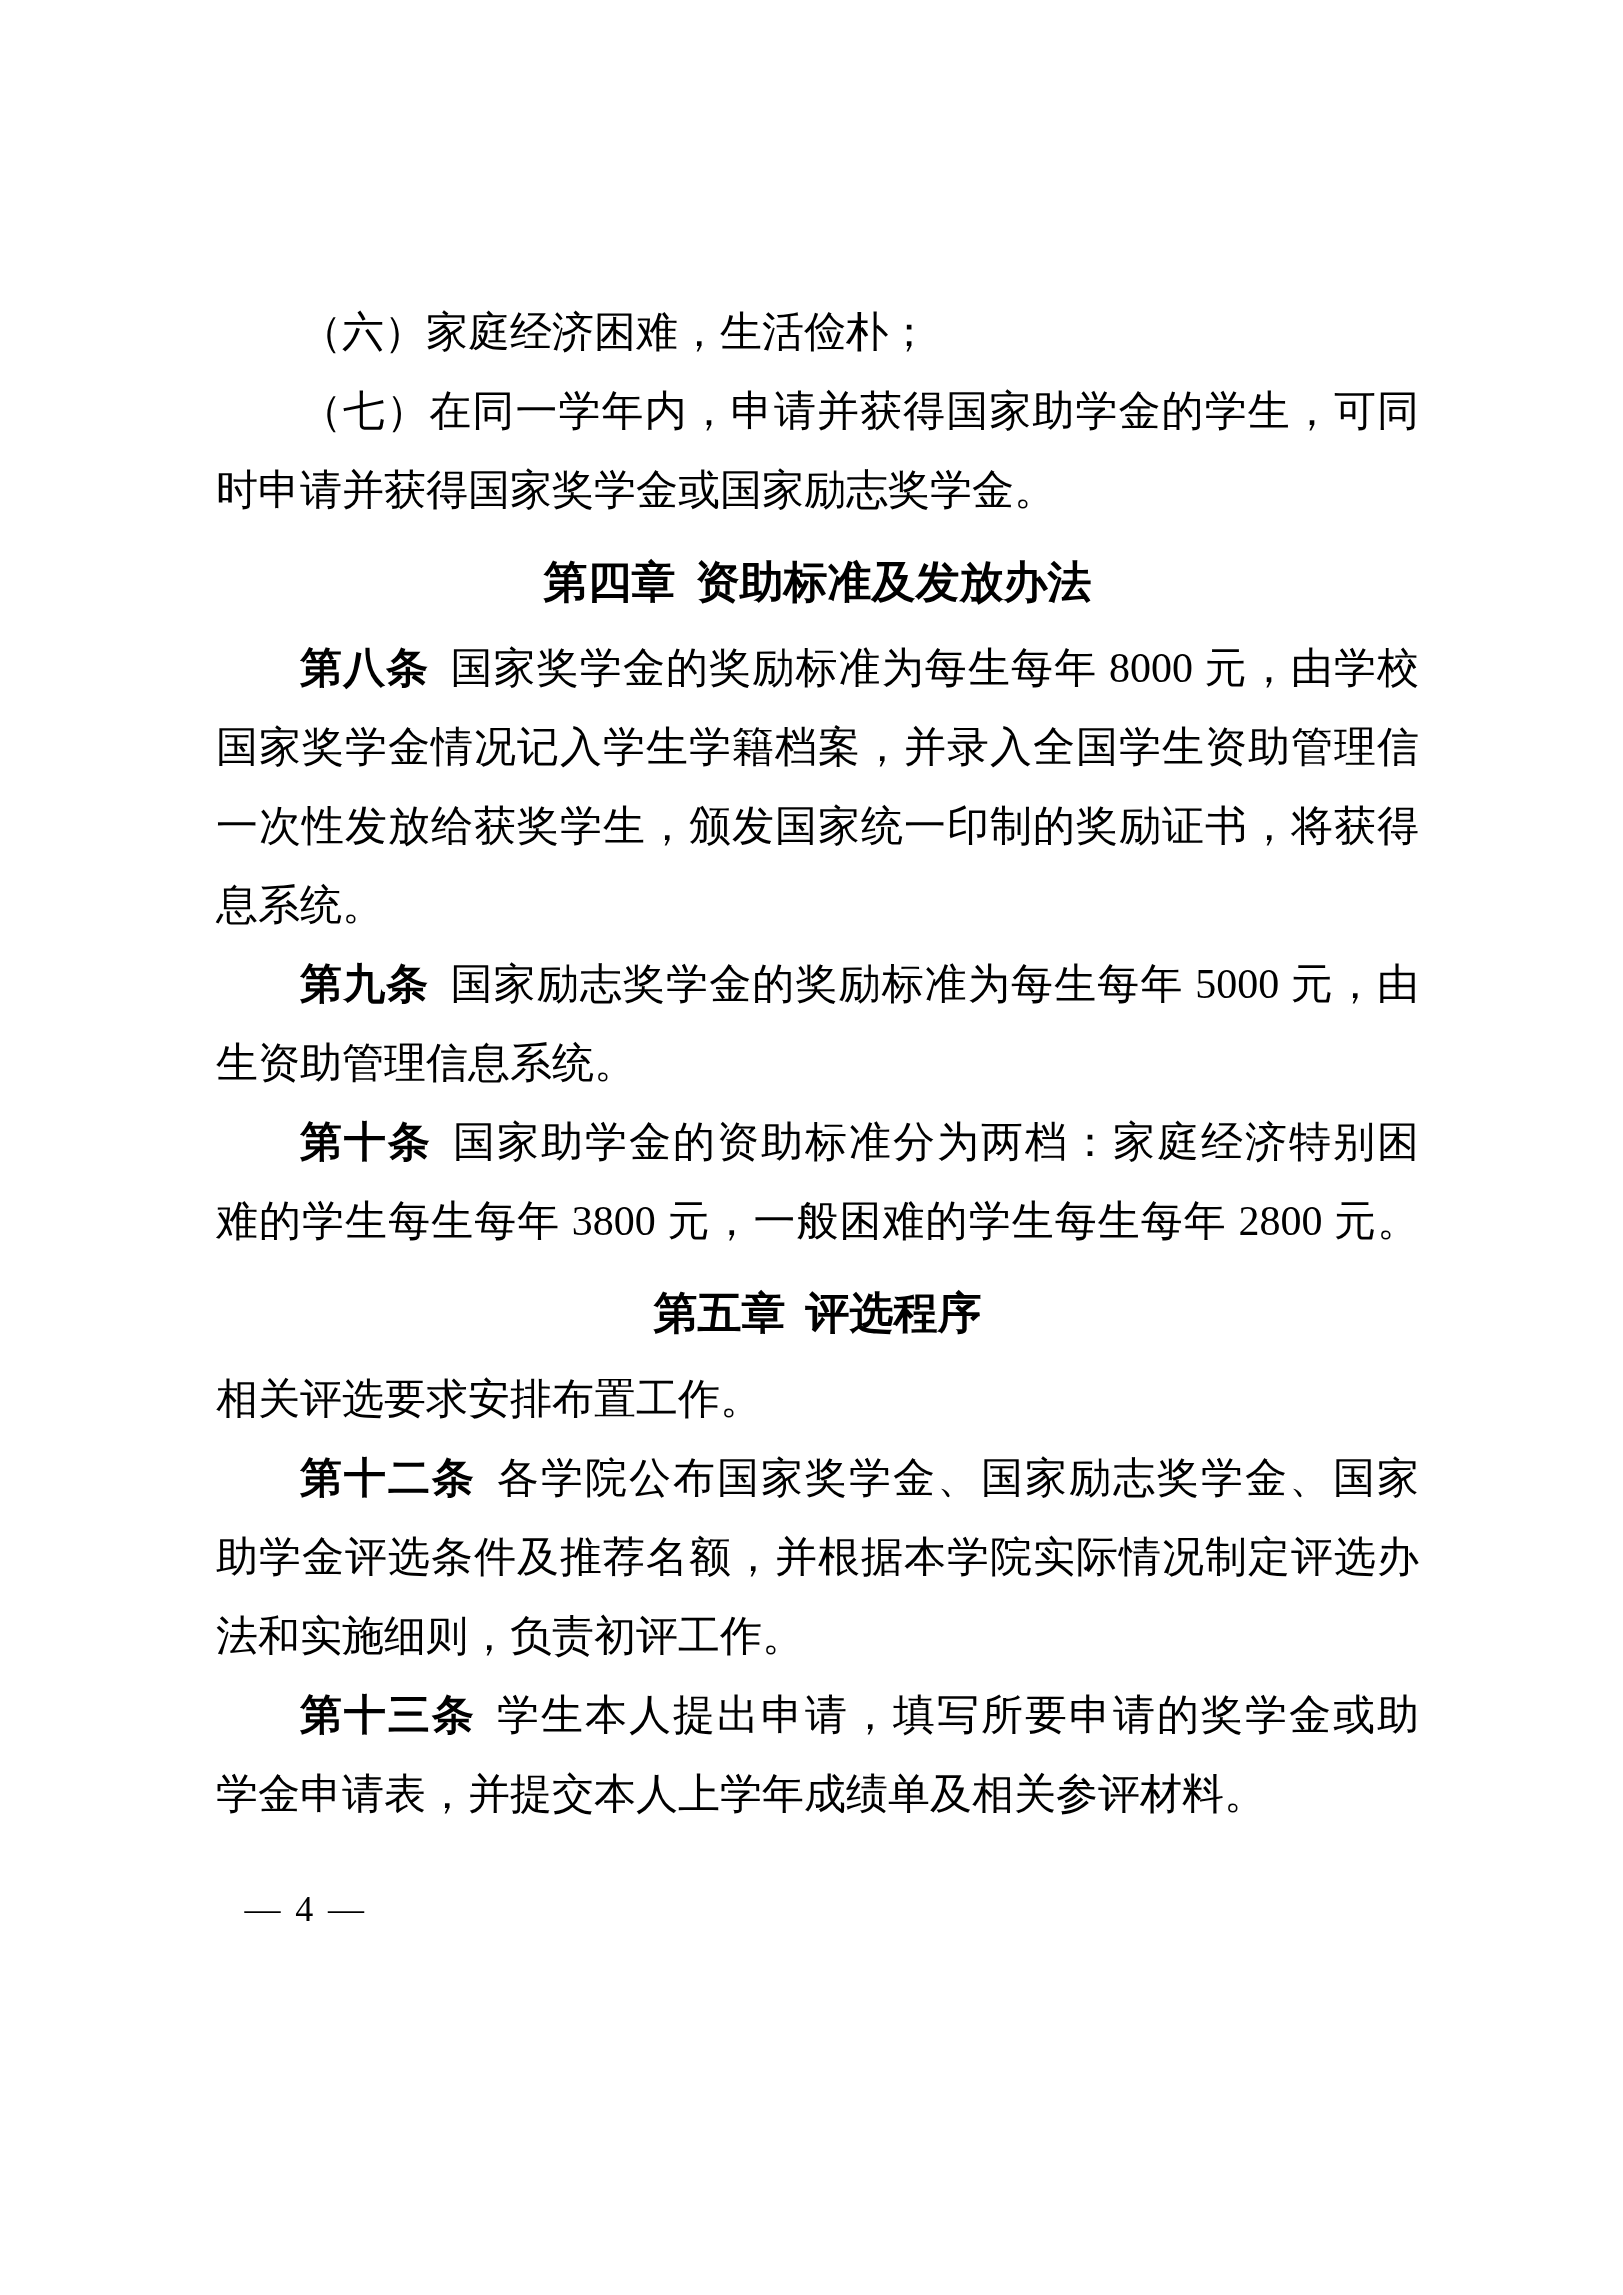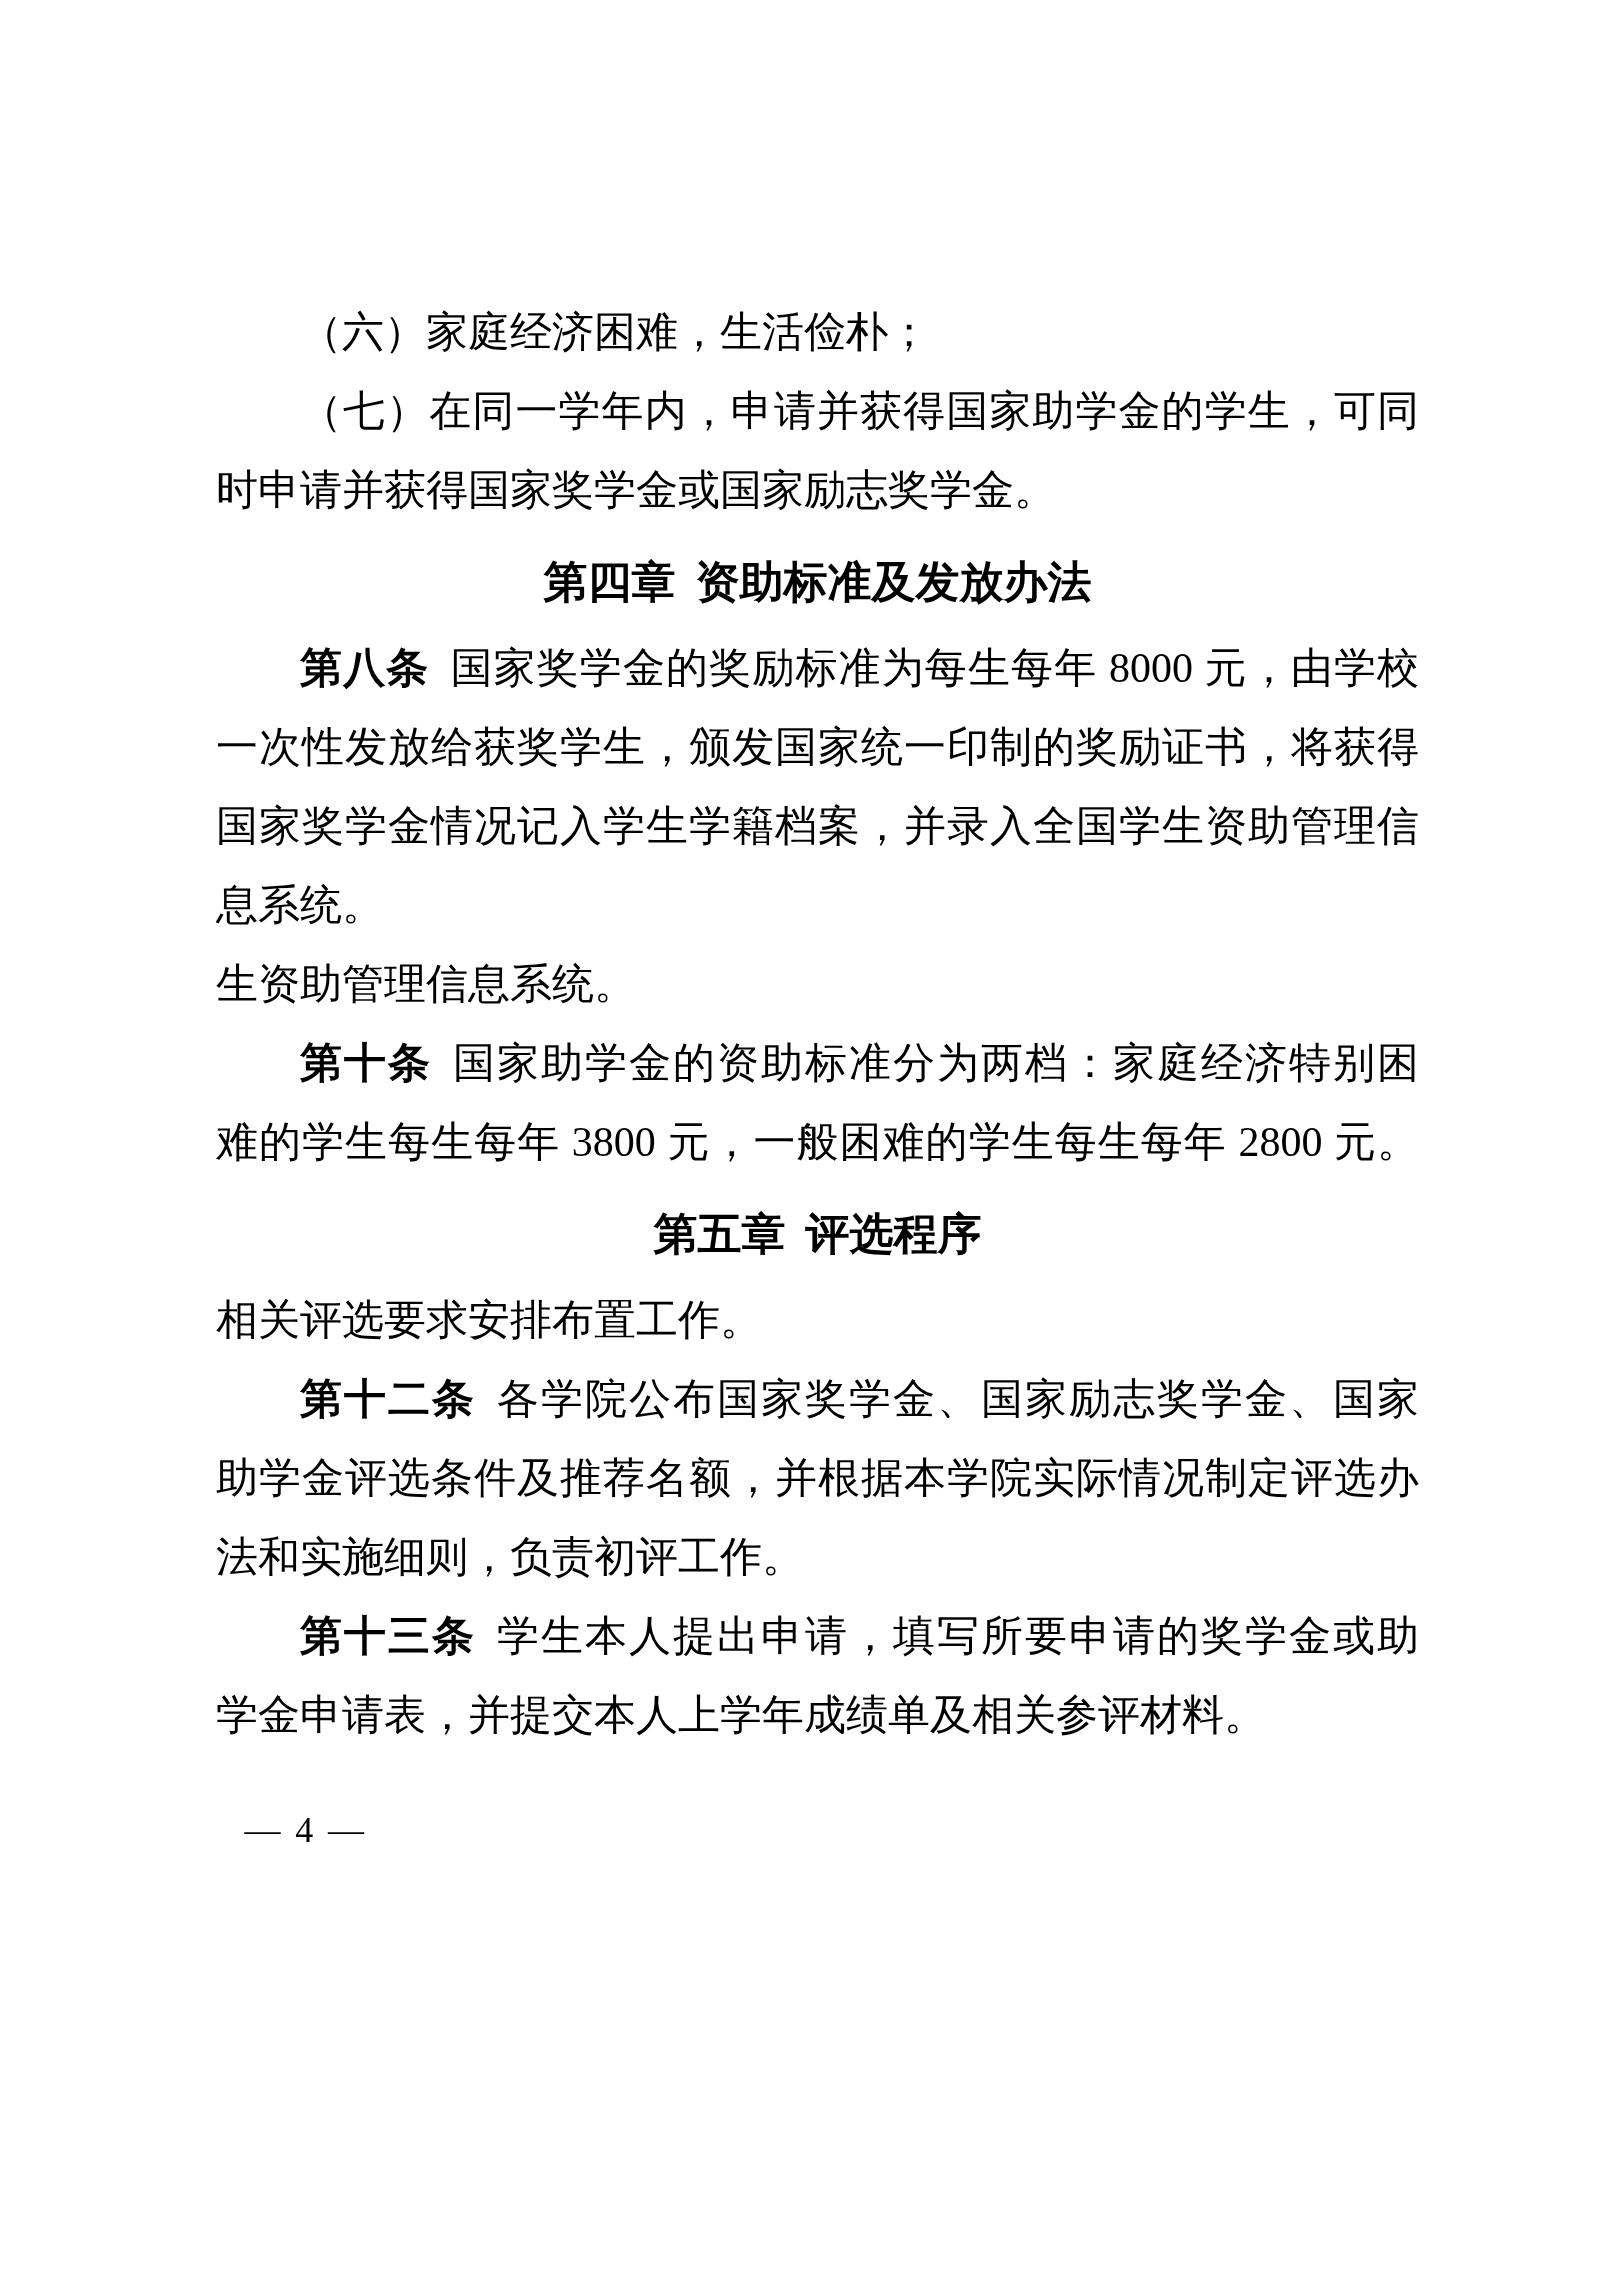--- a/index.html
+++ b/index.html
@@ -66,26 +66,27 @@
     <div class="line indent"><span class="lead"></span><span>（六）家庭经济困难，生活俭朴；</span></div>
 
     <div class="line indent fill"><span class="lead"></span><span>（七）在同一学年内，申请并获得国家助学金的学生，可同</span></div>
 
     <div class="line"><span class="lead"></span><span>时申请并获得国家奖学金或国家励志奖学金。</span></div>
 
     <div class="line heading"><span class="lead">第四章</span><span>资助标准及发放办法</span></div>
 
     <div class="line indent fill"><span class="lead">第八条</span><span>国家奖学金的奖励标准为每生每年 8000 元，由学校</span></div>
 
+    <div class="line fill"><span class="lead"></span><span>国家奖学金情况记入学生学籍档案，并录入全国学生资助管理信</span></div>
+
     <div class="line fill"><span class="lead"></span><span>一次性发放给获奖学生，颁发国家统一印制的奖励证书，将获得</span></div>
-
-    <div class="line fill"><span class="lead"></span><span>国家奖学金情况记入学生学籍档案，并录入全国学生资助管理信</span></div>
 
     <div class="line"><span class="lead"></span><span>息系统。</span></div>
 
+    <div class="line indent fill"><span class="lead">第九条</span><span>国家励志奖学金的奖励标准为每生每年 5000 元，由</span></div>
 
 
     <div class="line"><span class="lead"></span><span>生资助管理信息系统。</span></div>
 
     <div class="line indent fill"><span class="lead">第十条</span><span>国家助学金的资助标准分为两档：家庭经济特别困</span></div>
 
     <div class="line fill"><span class="lead"></span><span>难的学生每生每年 3800 元，一般困难的学生每生每年 2800 元。</span></div>
 
     <div class="line heading"><span class="lead">第五章</span><span>评选程序</span></div>
 

